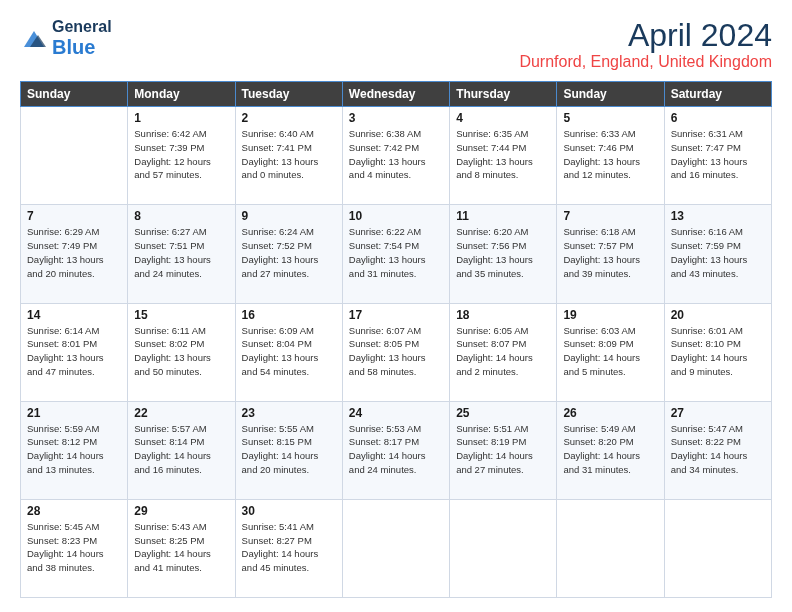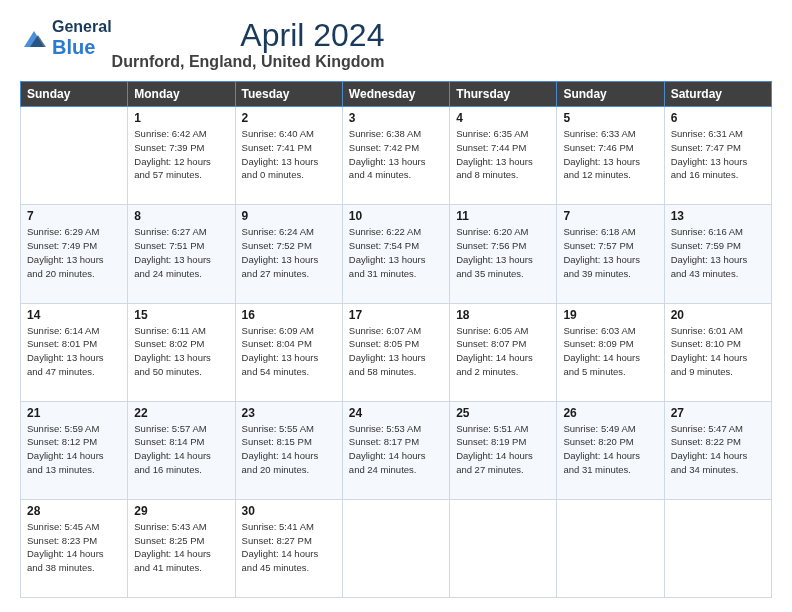--- a/index.html
+++ b/index.html
@@ -13,35 +13,36 @@
     .page {
       width: 792px;
       height: 612px;
       padding: 18px 20px 14px 20px;
       display: flex;
       flex-direction: column;
     }
     .header {
       display: flex;
       align-items: flex-start;
+      justify-content: space-between;
       margin-bottom: 10px;
     }
     .title-block {
       text-align: right;
     }
     .month-title {
       font-size: 32px;
       font-weight: normal;
       color: #1a3a5c;
       line-height: 1.1;
     }
     .location-title {
       font-size: 16px;
-      color: #404040;
-      font-weight: bold;
+      color: #ef4444;
+      font-weight: normal;
     }
     .calendar-table {
       width: 100%;
       border-collapse: collapse;
       flex: 1;
     }
     .calendar-table th {
       background-color: #404040;
       color: #fff;
       font-size: 12px;

